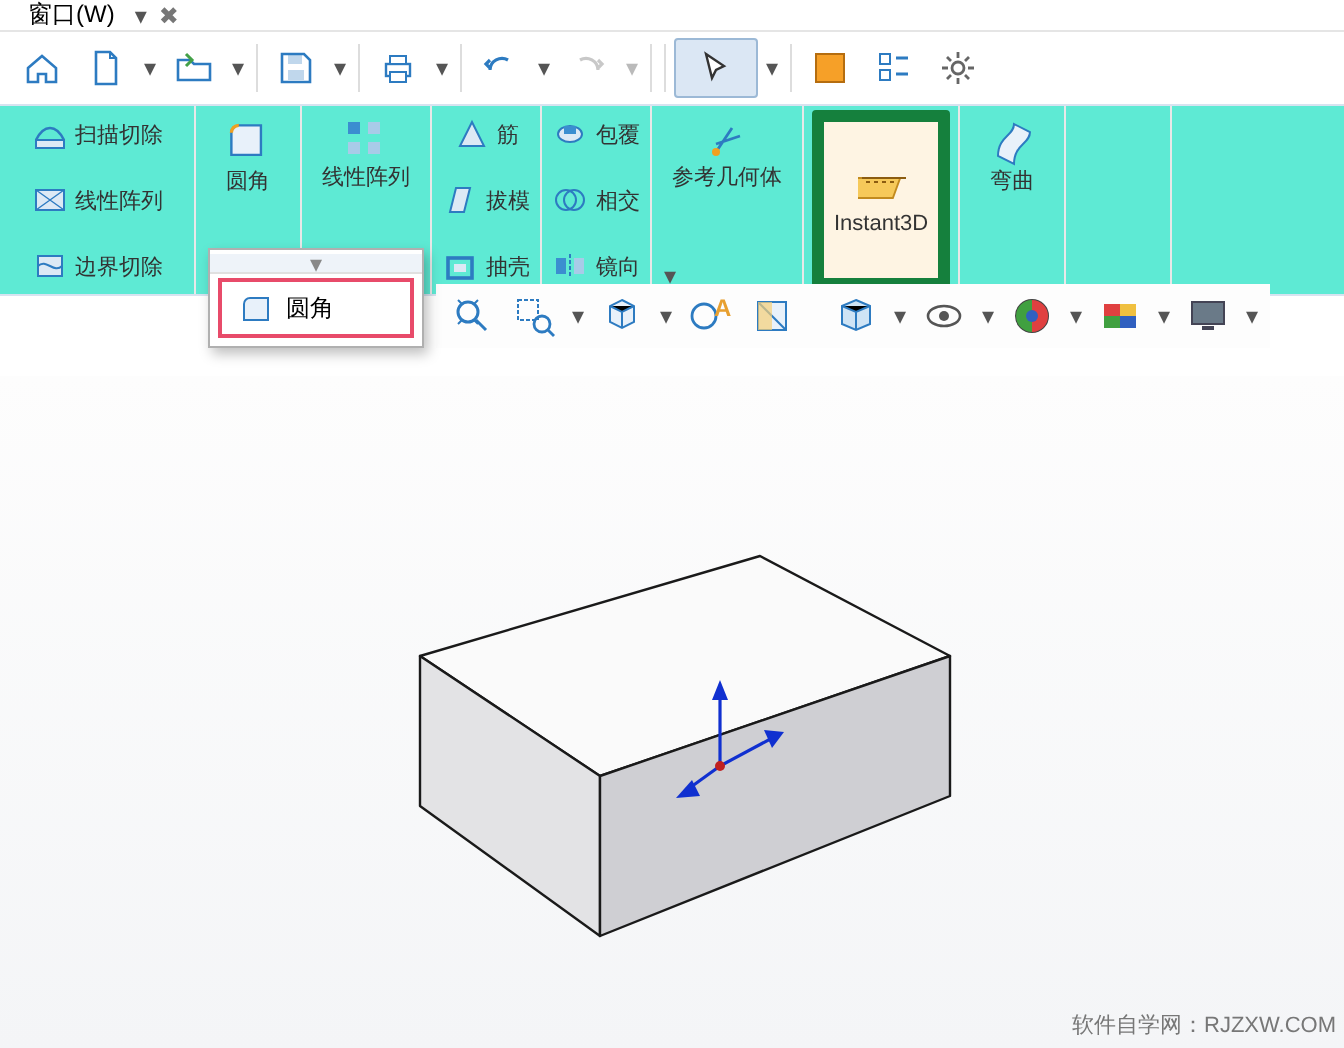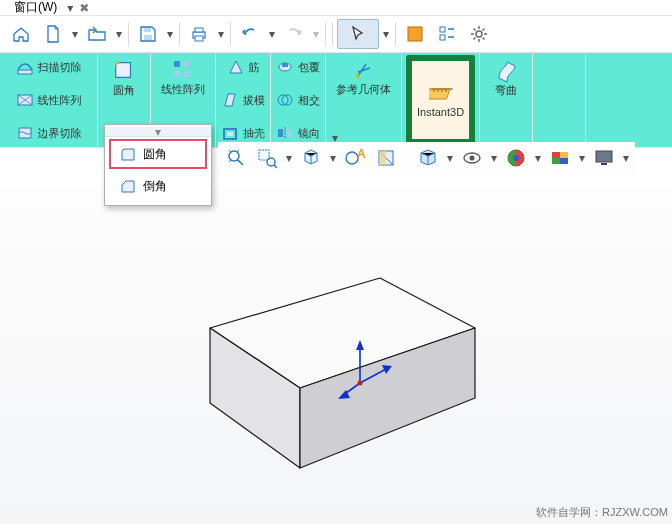--- a/index.html
+++ b/index.html
@@ -291,28 +291,20 @@
 <div class="dropdown">
   <div class="ddheader">▾</div>
   <div class="dditem hi">
     <span class="rico sm">
         <svg width="16" height="16">
           <path d="M2 14V6a3 3 0 013-3h9v11z" fill="#e8f1fa" stroke="#2d7bc1"></path>
         </svg>
       </span>
     <span>圆角</span>
   </div>
-  <div class="dditem">
-    <span class="rico sm">
-        <svg width="16" height="16">
-          <path d="M2 14V7l4-4h8v11z" fill="#e8f1fa" stroke="#2d7bc1"></path>
-        </svg>
-      </span>
-    <span>倒角</span>
-  </div>
 </div>
 
 <div class="viewbar">
   <div class="vbtn">
       <svg width="22" height="22">
         <circle cx="9" cy="9" r="5" fill="none" stroke="#2d7bc1" stroke-width="1.5"></circle>
         <path d="M13 13l5 5" stroke="#2d7bc1" stroke-width="1.5"></path>
         <path d="M6 5l-2-2M12 5l2-2M6 13l-2 2M12 13l2 2" stroke="#2d7bc1"></path>
       </svg>
     </div>

